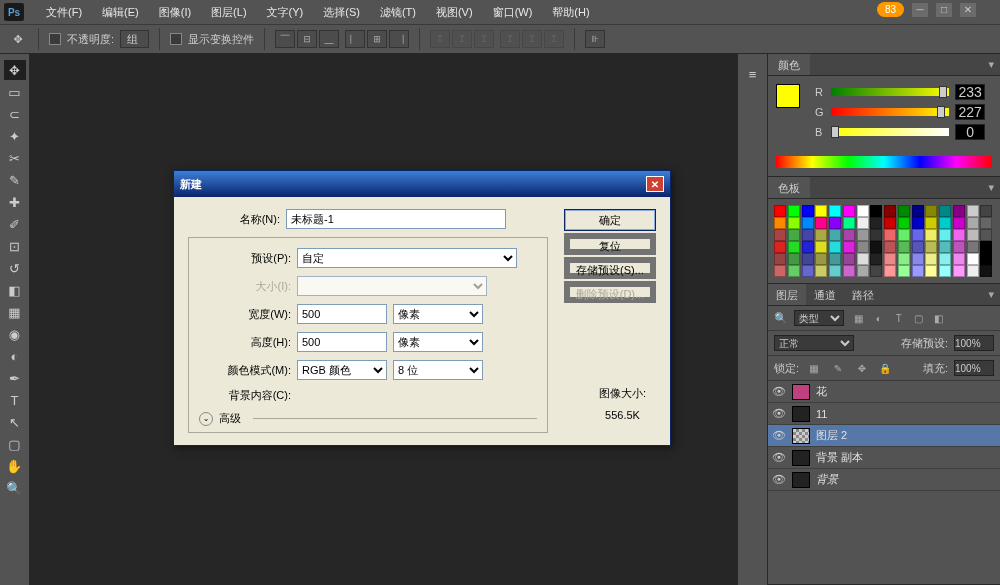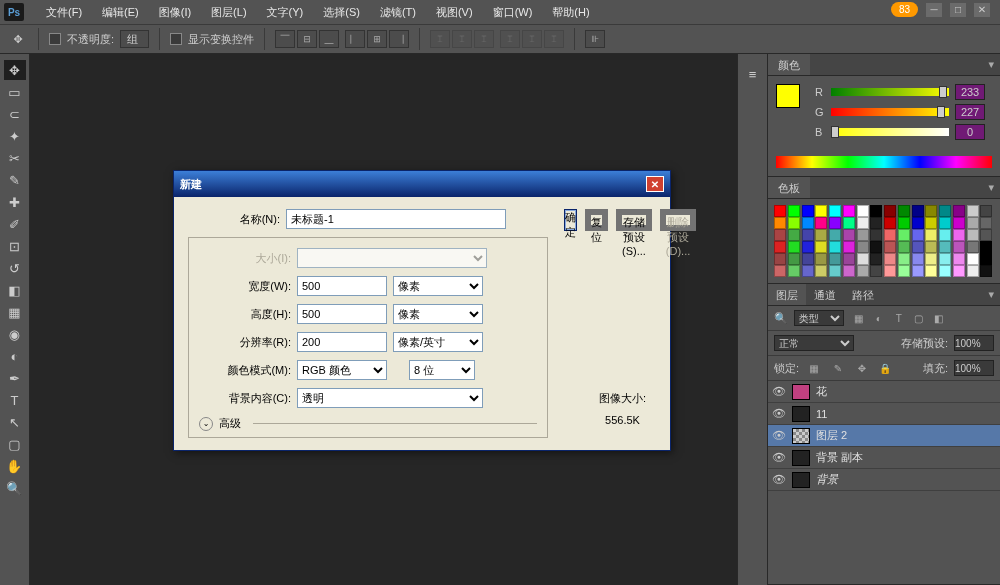--- a/index.html
+++ b/index.html
@@ -1,20 +1,20 @@
 <!DOCTYPE html>
 <html><head>
   <meta charset="utf-8">
   <style>
     *{box-sizing:border-box;margin:0;padding:0;font-family:"Microsoft YaHei",Arial,sans-serif;font-size:11px;}
     body{width:1000px;height:585px;background:#535353;overflow:hidden;position:relative;}
     .menubar{height:24px;background:#535353;display:flex;align-items:center;padding-left:4px;color:#e8e8e8;}
     .ps-logo{width:20px;height:18px;background:#1a1a1a;color:#5b9ed6;font-weight:bold;font-size:10px;display:flex;align-items:center;justify-content:center;border-radius:2px;margin-right:12px;}
     .menu-item{padding:0 10px;cursor:pointer;}
-    .winctrl{position:absolute;right:10px;top:2px;display:flex;gap:8px;align-items:center;}
+    .winctrl{position:absolute;right:24px;top:2px;display:flex;gap:8px;align-items:center;}
     .badge{background:#f90;color:#fff;padding:2px 8px;border-radius:8px;font-size:10px;}
     .wc-btn{width:16px;height:14px;background:#6b6b6b;display:flex;align-items:center;justify-content:center;color:#ccc;font-size:10px;}
     .optbar{height:30px;background:#535353;border-top:1px solid #3a3a3a;border-bottom:1px solid #282828;display:flex;align-items:center;padding:0 8px;color:#ccc;gap:6px;}
     .opt-icon{width:20px;height:18px;display:flex;align-items:center;justify-content:center;}
     .opt-div{width:1px;height:22px;background:#3a3a3a;margin:0 4px;}
     .chk{width:12px;height:12px;border:1px solid #888;background:#3a3a3a;}
     .opt-sel{height:18px;background:#4c4c4c;border:1px solid #333;color:#ccc;padding:1px 10px 1px 6px;}
     .small-btn{width:20px;height:18px;background:#4c4c4c;border:1px solid #333;display:flex;align-items:center;justify-content:center;color:#aaa;font-size:9px;}
     .workspace{position:absolute;top:54px;left:0;right:0;bottom:0;display:flex;}
     .toolbox{width:30px;background:#535353;border-right:1px solid #282828;display:flex;flex-direction:column;align-items:center;padding-top:6px;gap:2px;}
@@ -31,21 +31,21 @@
     .swatch-main{width:24px;height:24px;background:#ffff00;border:1px solid #000;position:relative;display:inline-block;vertical-align:top;}
     .swatch-back{width:24px;height:24px;background:#000;border:1px solid #888;position:absolute;top:8px;left:8px;z-index:-1;}
     .sliders{display:inline-block;margin-left:12px;width:170px;}
     .srow{display:flex;align-items:center;gap:6px;margin-bottom:4px;}
     .srow label{color:#ccc;width:10px;}
     .slider-track{flex:1;height:8px;position:relative;}
     .slider-r{background:linear-gradient(to right,#007f00,#ff0);}
     .slider-g{background:linear-gradient(to right,#f00,#ff0);}
     .slider-b{background:linear-gradient(to right,#ff0,#fff);}
     .slider-thumb{position:absolute;top:-2px;width:8px;height:12px;background:#ccc;border:1px solid #333;}
-    .sval{width:30px;height:16px;background:#701a75;border:1px solid #222;color:#ccc;text-align:center;font-size:11px;}
+    .sval{width:30px;height:16px;background:#000000;border:1px solid #222;color:#ccc;text-align:center;font-size:14px;}
     .spectrum{height:12px;margin:4px 8px 8px;background:linear-gradient(to right,#f00,#ff0,#0f0,#0ff,#00f,#f0f,#f00);}
     .swatches-grid{padding:6px;display:grid;grid-template-columns:repeat(16,1fr);gap:0;}
     .sw{width:12px;height:12px;border:1px solid rgba(0,0,0,0.3);}
     .layers-panel .panel-tabs .ptab{padding:4px 8px;}
     .layer-opts{padding:4px 6px;display:flex;align-items:center;gap:6px;color:#ccc;border-bottom:1px solid #3a3a3a;}
     .layer-opts input,.layer-opts select{background:#3a3a3a;border:1px solid #222;color:#ccc;height:16px;font-size:10px;}
     .layer-row{height:22px;display:flex;align-items:center;border-bottom:1px solid #3f3f3f;padding:0 4px;gap:6px;}
     .layer-row.sel{background:#5678a8;}
     .eye{width:14px;color:#ccc;}
     .thumb{width:18px;height:16px;background:#222;border:1px solid #000;}
@@ -57,21 +57,21 @@
     .dialog{position:absolute;left:173px;top:170px;width:498px;background:#ece9d8;border:1px solid #0a246a;box-shadow:2px 2px 8px rgba(0,0,0,0.5);font-size:12px;}
     .dlg-title{height:26px;background:linear-gradient(to bottom,#3c7fd8,#0a246a);color:#fff;display:flex;align-items:center;padding:0 6px;font-weight:bold;}
     .dlg-close{margin-left:auto;width:18px;height:16px;background:#d04030;color:#fff;display:flex;align-items:center;justify-content:center;border:1px solid #fff;font-size:10px;}
     .dlg-body{padding:12px 14px;position:relative;}
     .form-row{display:flex;align-items:center;margin-bottom:8px;}
     .form-row label{width:92px;text-align:right;margin-right:6px;color:#000;}
     .form-row label.dim{color:#aca899;}
     .form-row input[type=text]{height:20px;border:1px solid #7f9db9;padding:1px 4px;background:#fff;}
     .form-row select{height:20px;border:1px solid #7f9db9;background:#fff;}
     .fieldset{border:1px solid #aca899;padding:10px 10px 6px;margin-top:4px;position:relative;}
-    .dlg-btns{position:absolute;right:14px;top:12px;width:92px;display:flex;flex-direction:row;gap:8px;}
+    .dlg-btns{position:absolute;right:14px;top:12px;width:92px;display:flex;flex-direction:column;gap:2px;}
     .dlg-btns button{height:22px;border:6px solid #737373;background:#ece9d8;cursor:pointer;}
     .dlg-btns button.def{border:1px solid #0a246a;box-shadow:inset 0 0 0 1px #88aade;}
     .dlg-btns button:disabled{color:#aca899;}
     .adv{display:flex;align-items:center;gap:6px;margin-top:4px;}
     .adv-toggle{width:14px;height:14px;border:1px solid #888;border-radius:50%;display:flex;align-items:center;justify-content:center;font-size:8px;}
     .size-info{position:absolute;right:24px;bottom:24px;text-align:center;}
     .icon-row{display:flex;gap:2px;}
     .ico{width:18px;height:16px;display:flex;align-items:center;justify-content:center;color:#aaa;font-size:10px;}
   </style>
 </head>
@@ -383,46 +383,44 @@
       <button disabled="">删除预设(D)...</button>
     </div>
 
     <div style="width:360px">
       <div class="form-row">
         <label>名称(N):</label>
         <input type="text" style="width: 220px;" value="未标题-1">
       </div>
       <div class="fieldset">
         <div class="form-row">
+          <label>预设(P):</label>
+          <select style="width:220px"><option>自定</option></select>
+        </div>
+        <div class="form-row">
           <label class="dim">大小(I):</label>
           <select style="width:190px" disabled=""></select>
         </div>
         <div class="form-row">
           <label>宽度(W):</label>
           <input type="text" style="width: 90px;" value="500">
           <select style="width:90px;margin-left:6px"><option>像素</option></select>
         </div>
         <div class="form-row">
           <label>高度(H):</label>
           <input type="text" style="width: 90px;" value="500">
           <select style="width:90px;margin-left:6px"><option>像素</option></select>
         </div>
         <div class="form-row">
-          <label>分辨率(R):</label>
-          <input type="text" style="width: 90px;" value="200">
-          <select style="width:90px;margin-left:6px"><option>像素/英寸</option></select>
-        </div>
-        <div class="form-row">
           <label>颜色模式(M):</label>
           <select style="width:90px"><option>RGB 颜色</option></select>
-          <select style="width:66px;margin-left:22px"><option>8 位</option></select>
+          <select style="width:90px;margin-left:6px"><option>8 位</option></select>
         </div>
         <div class="form-row">
           <label>背景内容(C):</label>
-          <select style="width:186px"><option>透明</option></select>
         </div>
         <div class="adv">
           <div class="adv-toggle">⌄</div>
           <span>高级</span>
           <div style="flex:1;height:1px;background:#aca899;margin-left:6px"></div>
         </div>
       </div>
     </div>
     <div class="size-info">
       <div>图像大小:</div>

